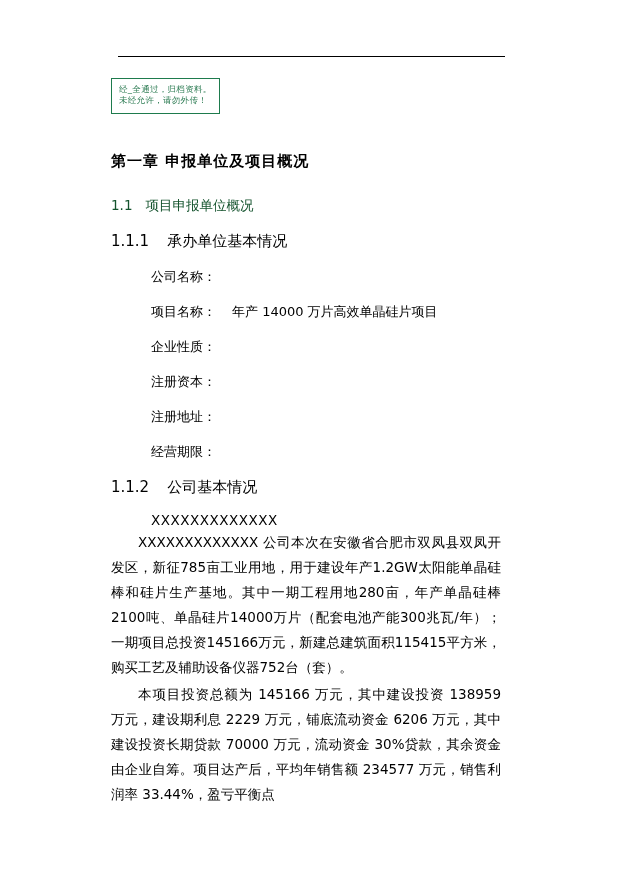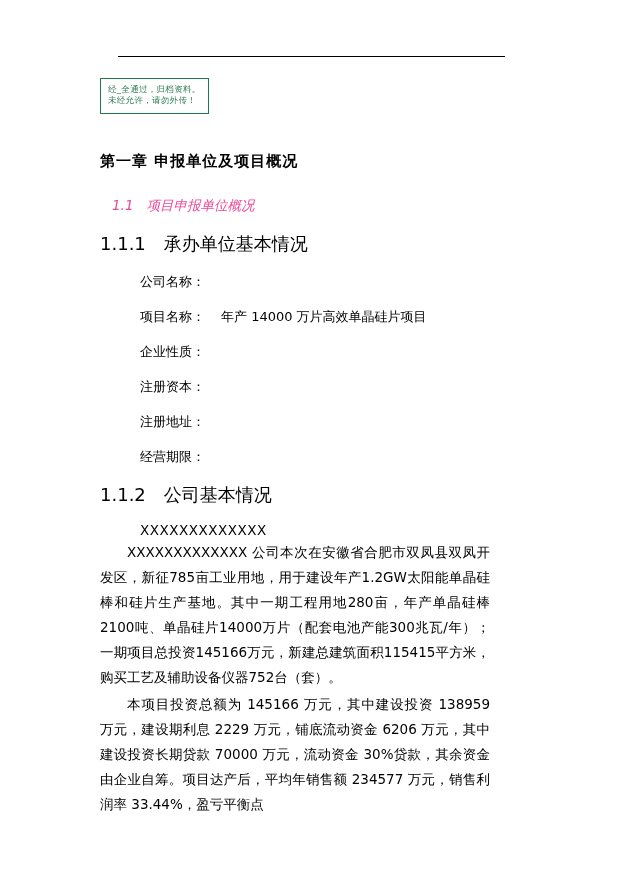--- a/index.html
+++ b/index.html
@@ -21,21 +21,21 @@
   .header-rule {
     position: absolute;
     left: 118px;
     top: 56px;
     width: 387px;
     height: 0;
     border-top: 1px solid #000000;
   }
   .content {
     position: absolute;
-    left: 100px;
+    left: 111px;
     top: 78px;
     width: 390px;
   }
   .stamp {
     display: inline-block;
     border: 1px solid #1e7b4d;
     padding: 5px 7px 6px 7px;
     margin: 0 0 0 0;
     line-height: 1.35;
     background: #ffffff;
@@ -50,27 +50,26 @@
   h1.chapter-title {
     font-size: 15px;
     font-weight: bold;
     text-align: left;
     margin: 38px 0 0 0;
     letter-spacing: 1px;
     color: #000;
   }
   .sec1 {
     font-size: 13.5px;
-    margin: 26px 0 0 12px;
-    color: #ec4899;
-    font-style: italic;
+    margin: 26px 0 0 0;
+    color: #14532d;
   }
   .sec1 .num { margin-right: 13px; }
   .sec2 {
-    font-size: 18px;
+    font-size: 15px;
     margin: 17px 0 0 0;
     color: #000;
   }
   .sec2 .num { margin-right: 18px; }
   .field-line {
     font-size: 13px;
     margin: 17px 0 0 0;
     padding-left: 40px;
     color: #000000;
   }

